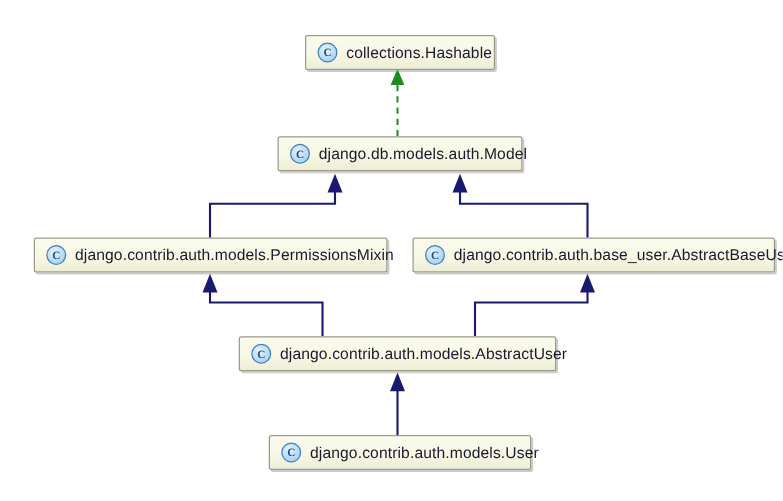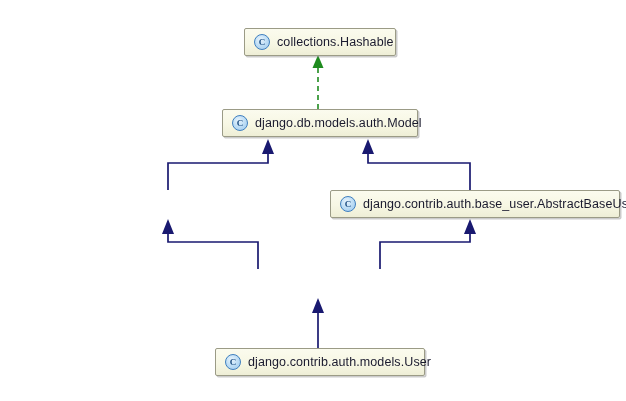--- a/index.html
+++ b/index.html
@@ -114,25 +114,33 @@
   <div class="class-node" style="left:244px; top:28px; width:152px; height:28px;">
     <span class="class-icon"></span>
     <span class="class-label">collections.Hashable</span>
   </div>
 
   <div class="class-node" style="left:222px; top:109px; width:196px; height:28px;">
     <span class="class-icon"></span>
     <span class="class-label">django.db.models.auth.Model</span>
   </div>
 
+  <div class="class-node" style="left:27px; top:190px; width:283px; height:28px;">
+    <span class="class-icon"></span>
+    <span class="class-label">django.contrib.auth.models.PermissionsMixin</span>
+  </div>
 
   <div class="class-node" style="left:330px; top:190px; width:290px; height:28px;">
     <span class="class-icon"></span>
     <span class="class-label">django.contrib.auth.base_user.AbstractBaseUser</span>
   </div>
 
+  <div class="class-node" style="left:191px; top:269px; width:254px; height:28px;">
+    <span class="class-icon"></span>
+    <span class="class-label">django.contrib.auth.models.AbstractUser</span>
+  </div>
 
   <div class="class-node" style="left:215px; top:348px; width:210px; height:28px;text-align:center;">
     <span class="class-icon"></span>
     <span class="class-label">django.contrib.auth.models.User</span>
   </div>
 
 </div>
 
 </body></html>

